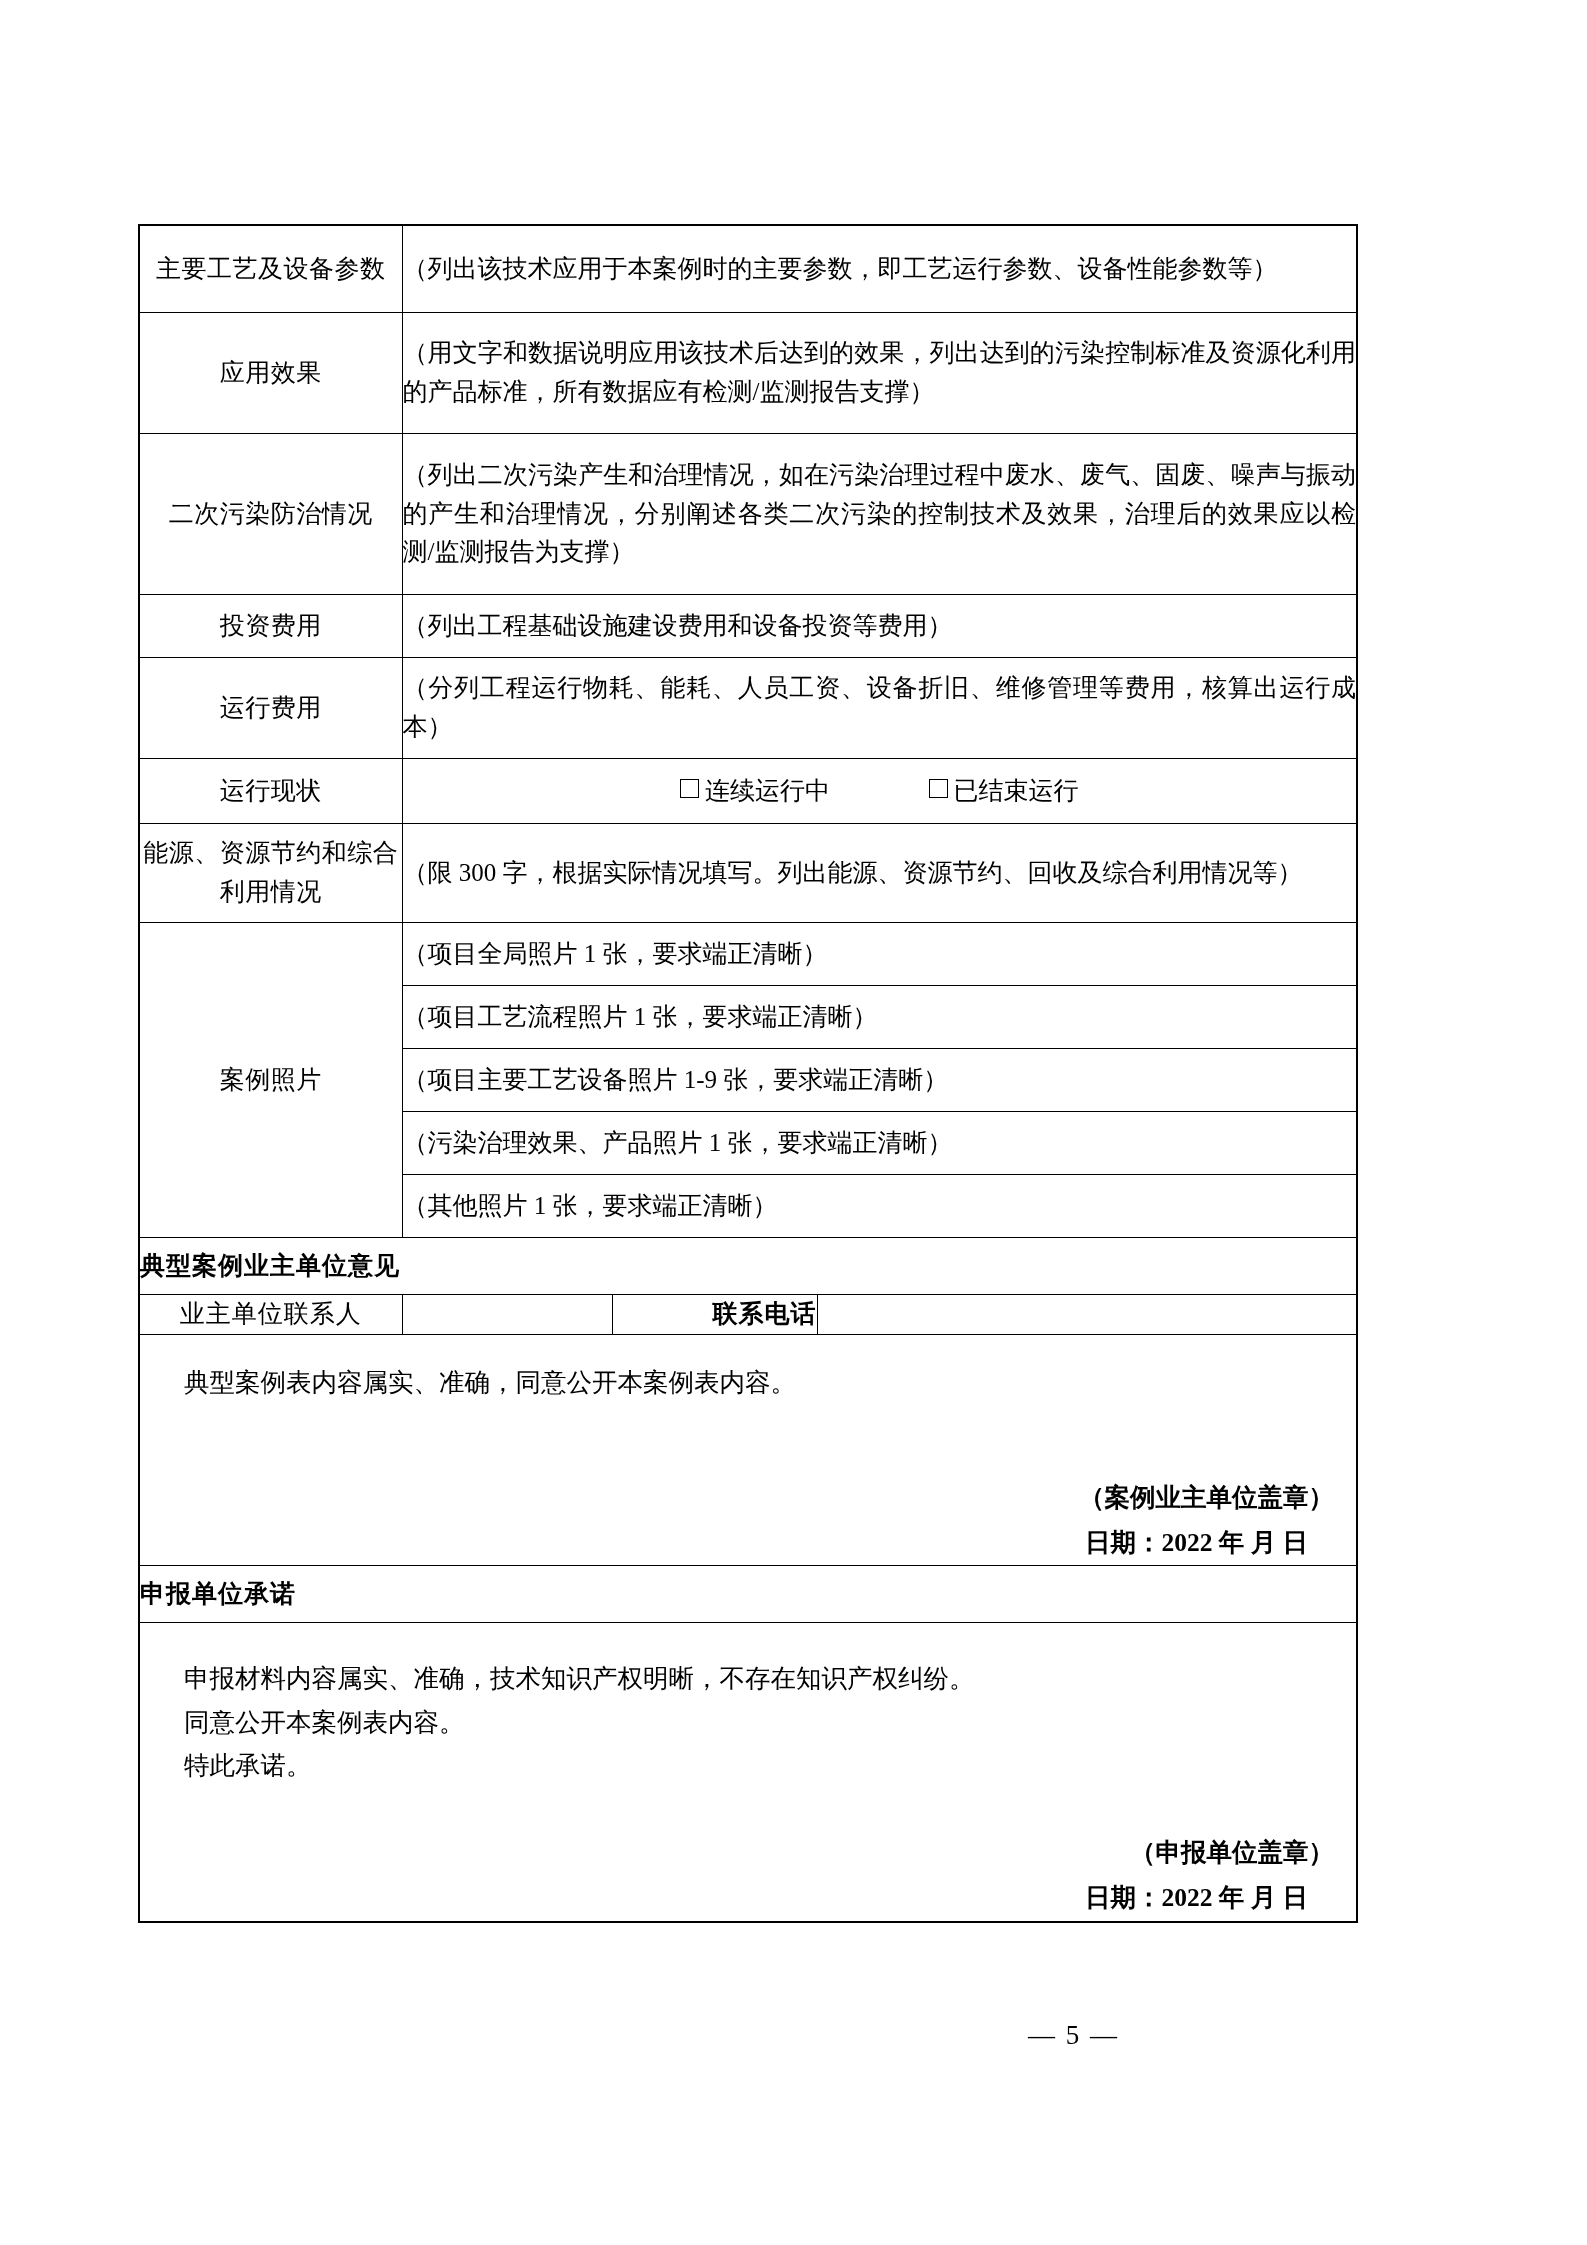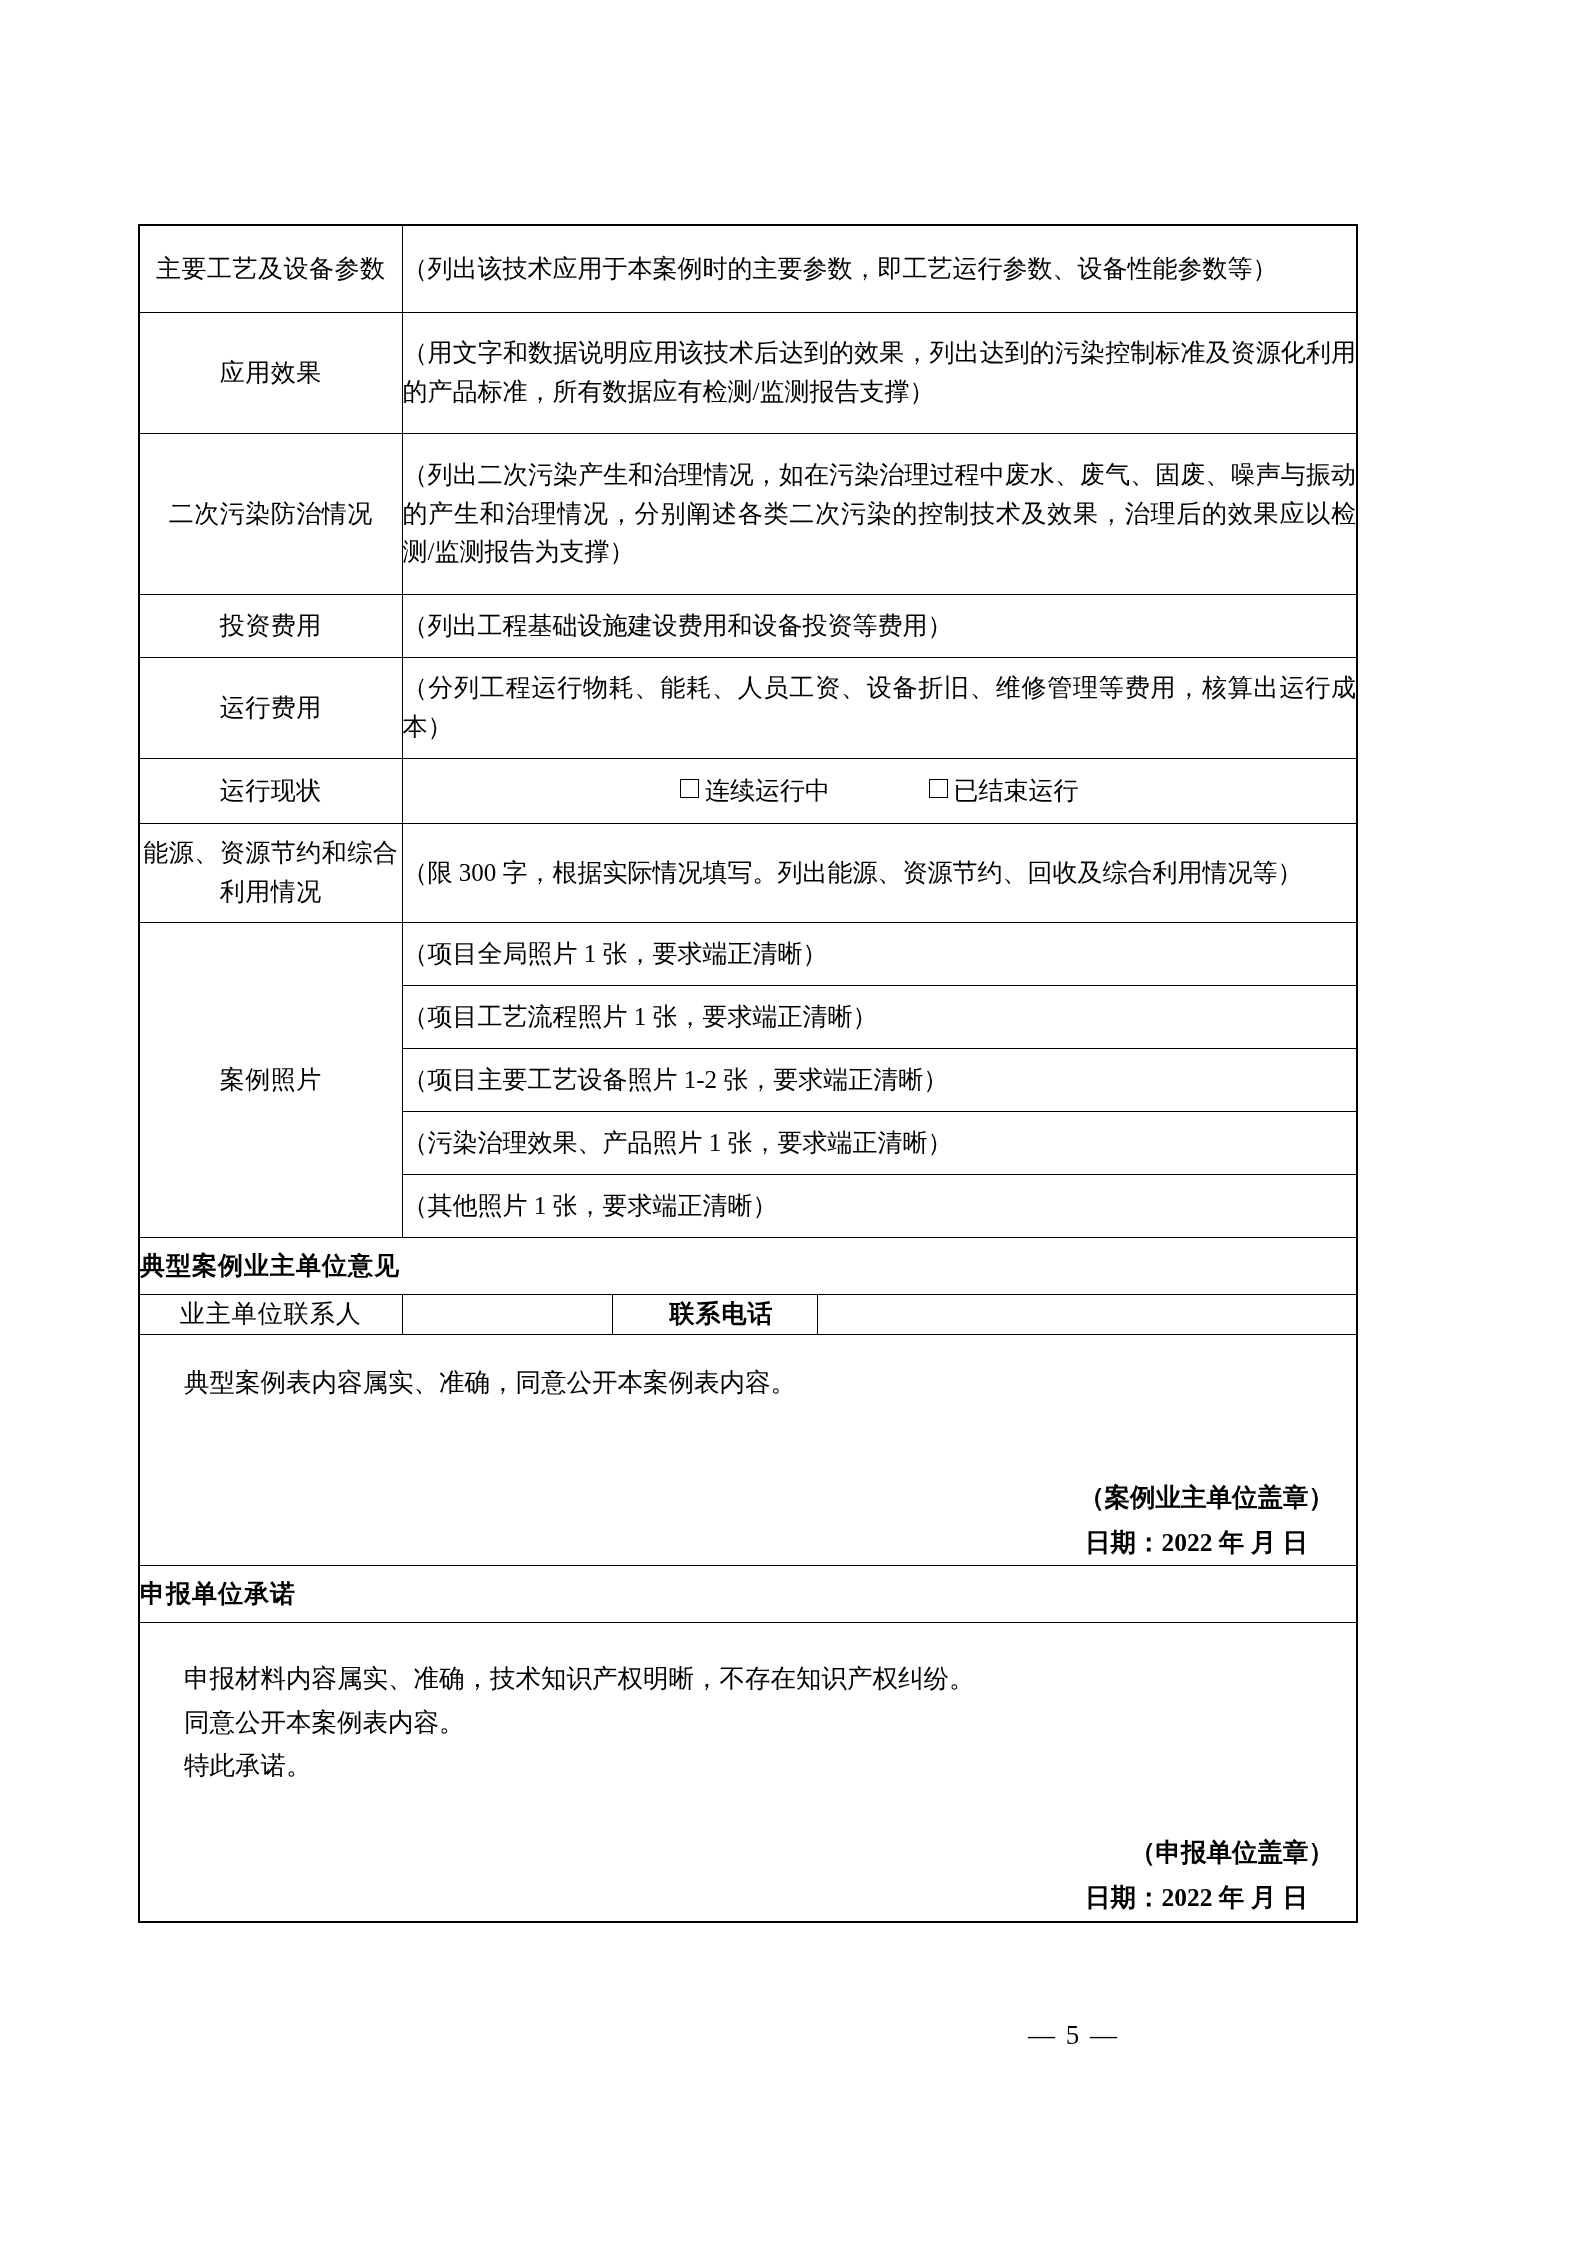--- a/index.html
+++ b/index.html
@@ -171,37 +171,37 @@
       </tr>
 
       <tr>
         <td class="lbl" rowspan="5">案例照片</td>
         <td class="val" colspan="4" style="height:62px">（项目全局照片 1 张，要求端正清晰）</td>
       </tr>
       <tr>
         <td class="val" colspan="4" style="height:62px">（项目工艺流程照片 1 张，要求端正清晰）</td>
       </tr>
       <tr>
-        <td class="val" colspan="4" style="height:62px">（项目主要工艺设备照片 1-2 张，要求端正清晰）</td>
+        <td class="val" colspan="4" style="height:62px">（项目主要工艺设备照片 1-9 张，要求端正清晰）</td>
       </tr>
       <tr>
         <td class="val" colspan="4" style="height:62px">（污染治理效果、产品照片 1 张，要求端正清晰）</td>
       </tr>
       <tr>
         <td class="val" colspan="4" style="height:62px">（其他照片 1 张，要求端正清晰）</td>
       </tr>
 
       <tr>
         <td class="sect-head" colspan="5" style="height:56px">典型案例业主单位意见</td>
       </tr>
 
       <tr>
         <td class="bold-c">业主单位联系人</td>
         <td class="blank"></td>
-        <td class="sect-head" style="text-align:center;padding-left:14px">联系电话</td>
+        <td class="sect-head" style="text-align:right;padding-left:14px">联系电话</td>
         <td class="blank" colspan="2"></td>
       </tr>
 
       <tr>
         <td colspan="5" style="height:226px;vertical-align:top">
           <div class="statement">典型案例表内容属实、准确，同意公开本案例表内容。</div>
           <div class="sign-block" style="margin-top:52px">（案例业主单位盖章）</div>
           <div class="sign-block sign-line2">日期：2022 年    月    日</div>
         </td>
       </tr>

